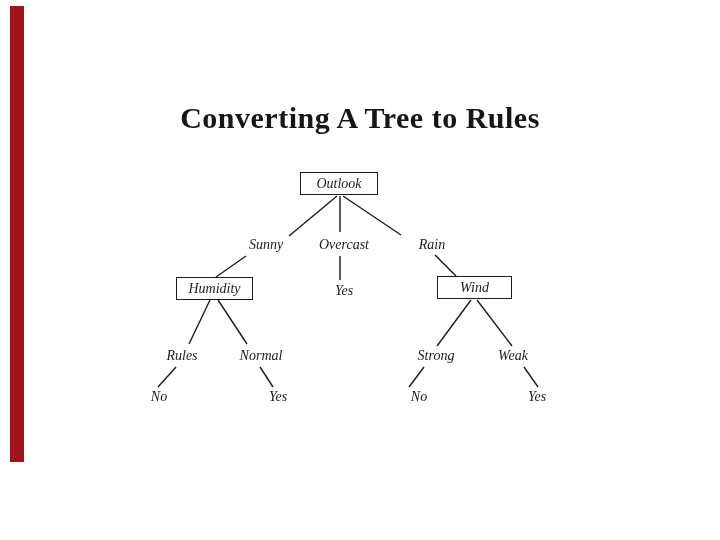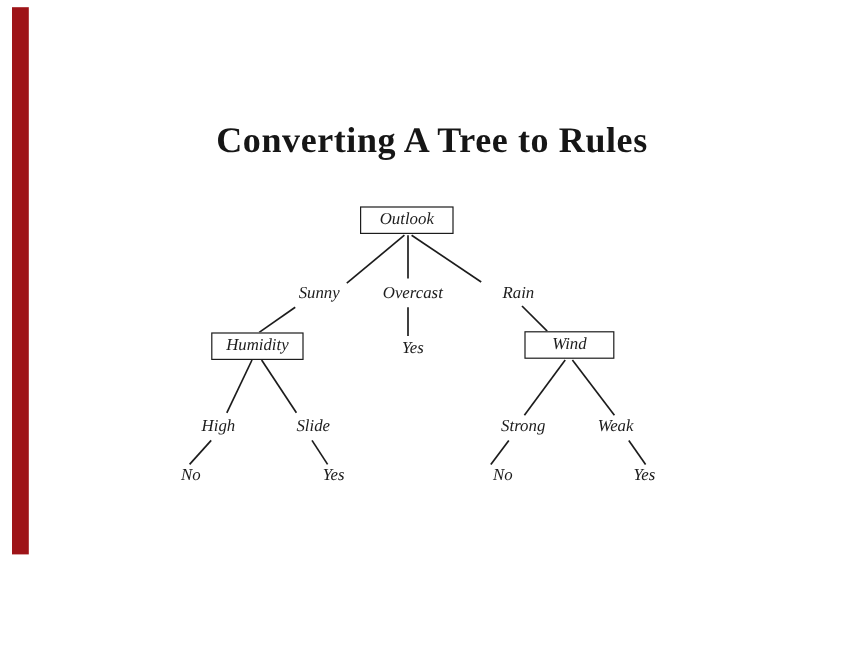--- a/index.html
+++ b/index.html
@@ -139,22 +139,22 @@
   <div class="node-box box-humidity">
     <span>Humidity</span>
   </div>
 
   <div class="tree-label lbl-sunny">Sunny</div>
   <div class="tree-label lbl-overcast">Overcast</div>
   <div class="tree-label lbl-rain">Rain</div>
 
   <div class="tree-label lbl-yes-overcast">Yes</div>
 
-  <div class="tree-label lbl-high">High</div>
-  <div class="tree-label lbl-normal">Slide</div>
+  <div class="tree-label lbl-high">Rules</div>
+  <div class="tree-label lbl-normal">Normal</div>
   <div class="tree-label lbl-strong">Strong</div>
   <div class="tree-label lbl-weak">Weak</div>
 
   <div class="tree-label lbl-no-high">No</div>
   <div class="tree-label lbl-yes-normal">Yes</div>
   <div class="tree-label lbl-no-strong">No</div>
   <div class="tree-label lbl-yes-weak">Yes</div>
 
 
 </div>

